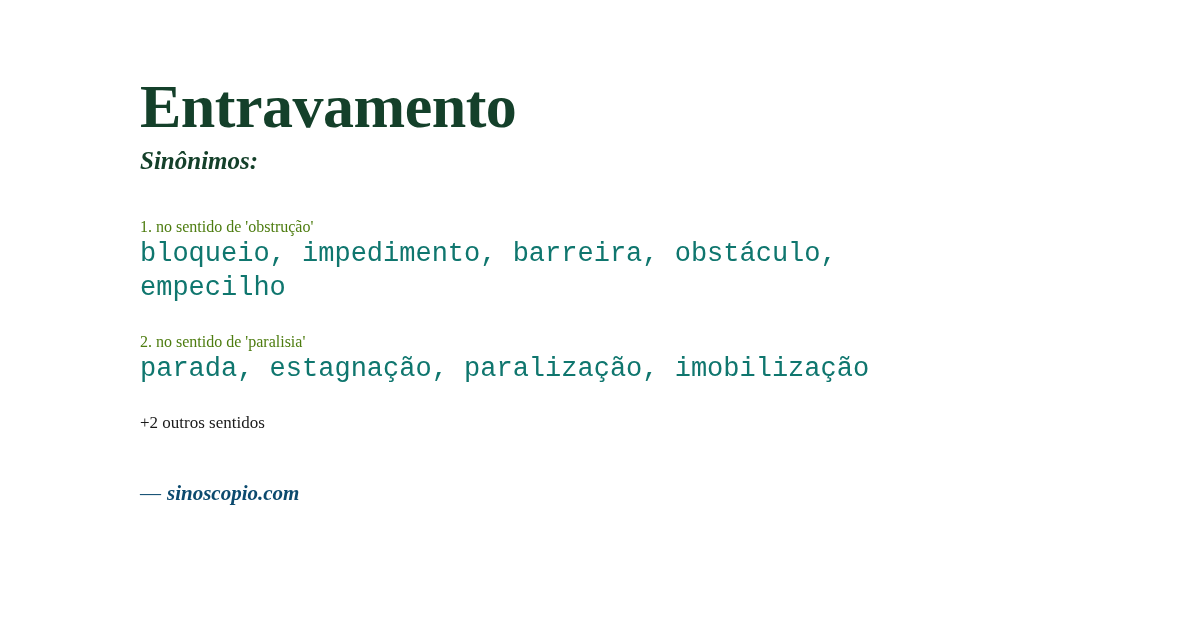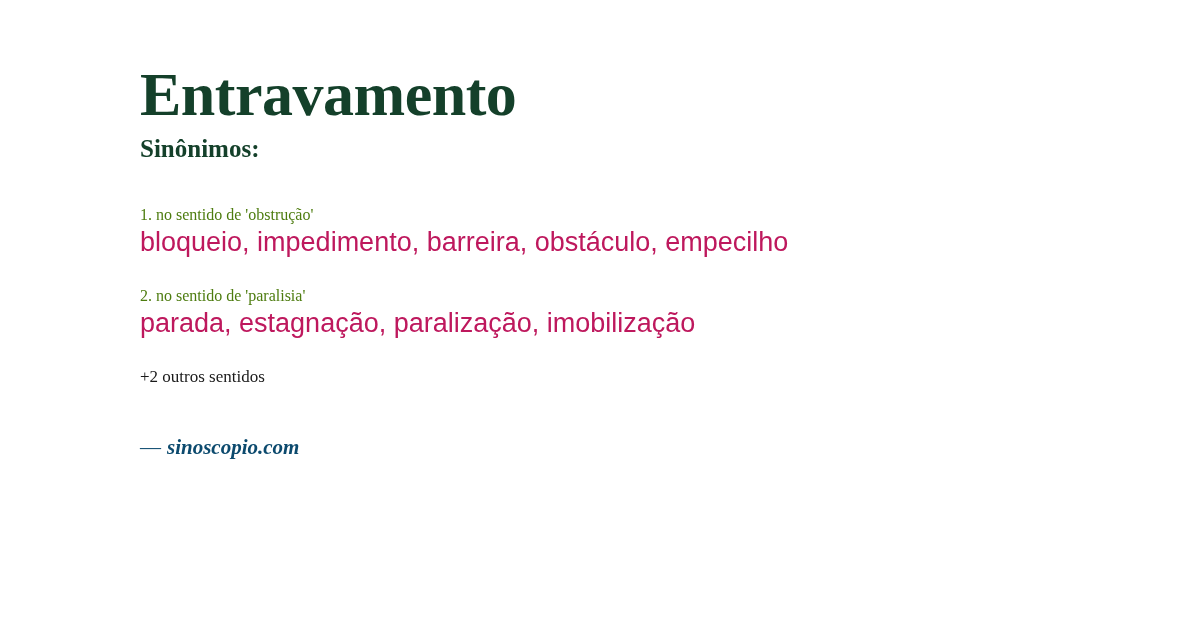--- a/index.html
+++ b/index.html
@@ -11,56 +11,57 @@
     height: 628px;
     background: #ffffff;
     font-family: "Liberation Serif", serif;
     overflow: hidden;
   }
   .page {
     position: relative;
     width: 1044px;
     height: 628px;
     box-sizing: border-box;
-    padding: 0 140px;
+    padding: 12px 140px;
   }
   .headword {
     margin: 0;
     padding-top: 62px;
     font-family: "Liberation Serif", serif;
     font-size: 62px;
     font-weight: bold;
     line-height: 1.05;
     color: #14402a;
     letter-spacing: -0.5px;
   }
   .subtitle {
     margin: 8px 0 0 0;
     font-family: "Liberation Serif", serif;
     font-size: 25px;
+    font-style: italic;
     font-weight: bold;
     color: #14402a;
   }
   .senses {
     margin-top: 42px;
   }
   .sense {
     margin-bottom: 26px;
   }
   .sense-label {
     font-family: "Liberation Serif", serif;
     font-size: 16px;
     color: #4d7c0f;
     line-height: 1.2;
     margin-bottom: 2px;
   }
   .sense-words {
-    font-family: Liberation Sans, sans-serif;
+    font-family: Liberation Mono, monospace;
     font-size: 27px;
-    color: #be185d;
+    color: #0f766e;
     line-height: 1.25;
   }
   .more-senses {
     margin-top: 23px;
     font-family: "Liberation Serif", serif;
     font-size: 17px;
     color: #1a1a1a;
   }
   .source {
     margin-top: 48px;

